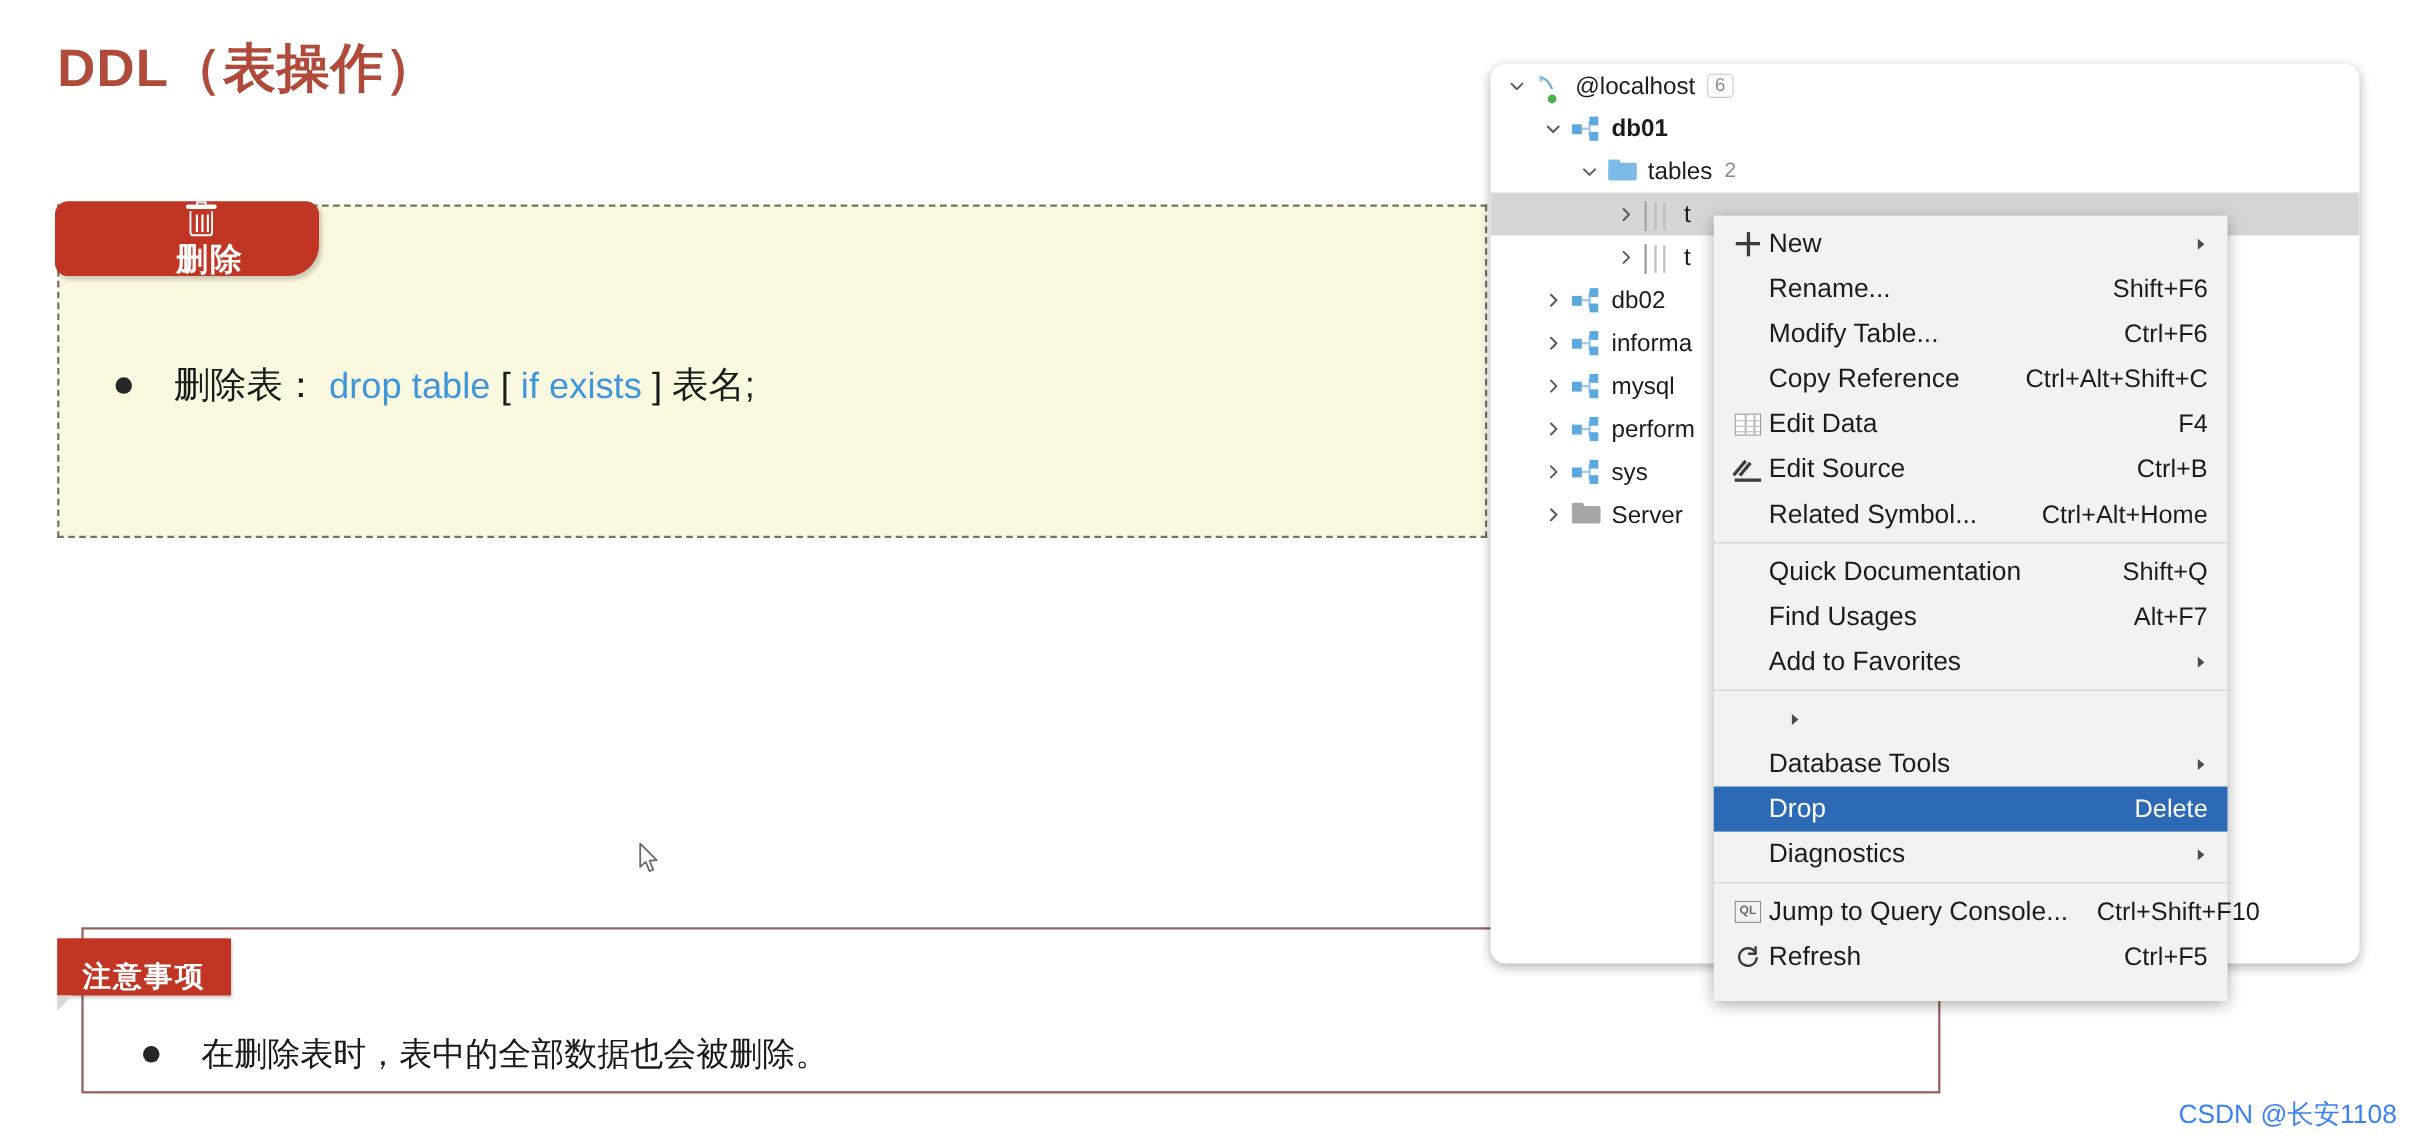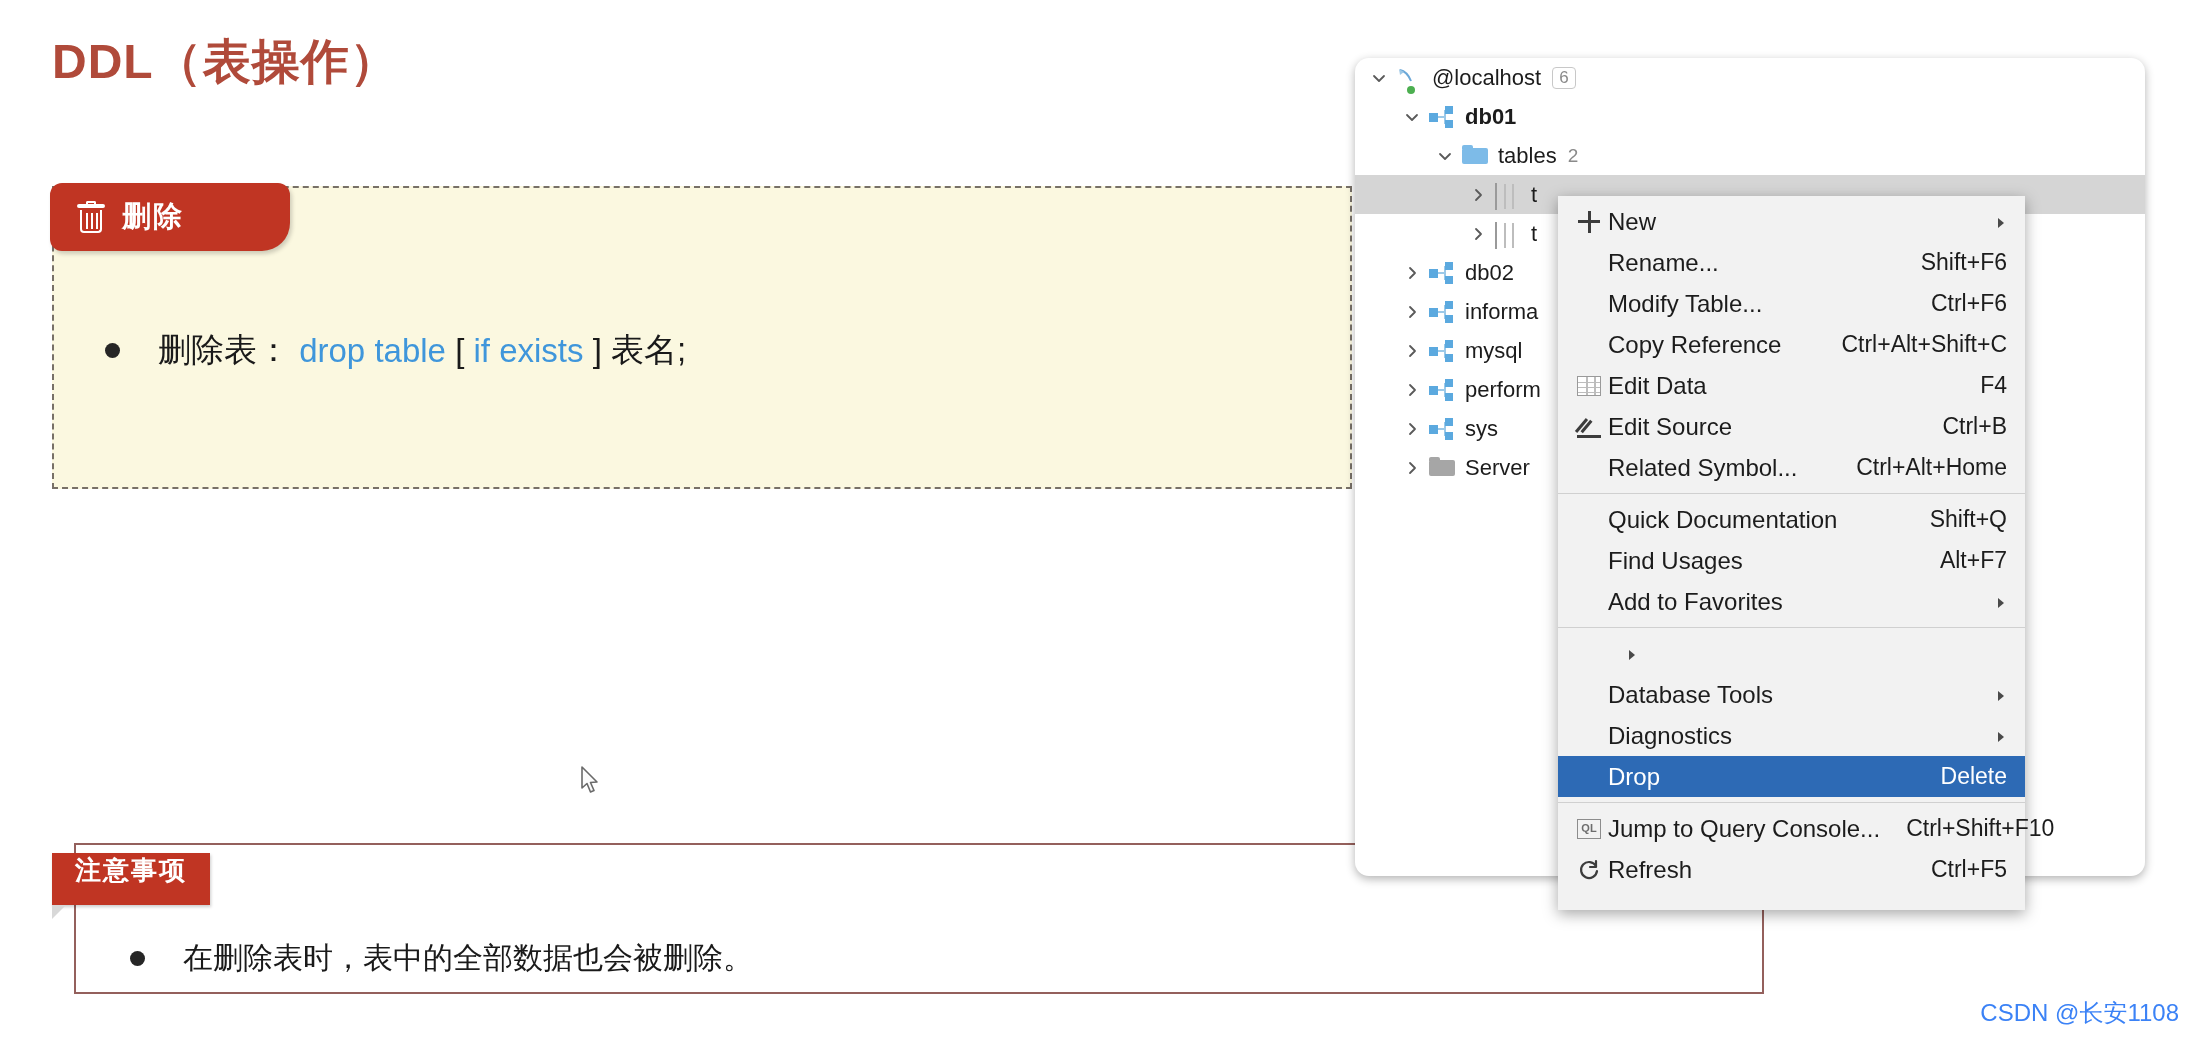--- a/index.html
+++ b/index.html
@@ -27,20 +27,21 @@
     box-sizing:border-box;
   }
   #syntax-ribbon{
     position:absolute;left:50px;top:183px;
     height:68px;width:240px;
     background:#c03523;
     border-radius:12px 12px 28px 12px;
     display:flex;align-items:center;
     padding-left:26px;box-sizing:border-box;
     box-shadow:2px 3px 4px rgba(0,0,0,.18);
+    flex-direction:column;
   }
   #syntax-ribbon .ribbon-label{
     color:#ffffff;font-size:29px;font-weight:bold;
     margin-left:16px;letter-spacing:2px;
   }
   .trash-icon{width:30px;height:33px;position:relative;flex:0 0 auto;}
   .trash-icon .lid{position:absolute;left:1px;top:3px;width:28px;height:4px;border:2px solid #fff;border-radius:2px;box-sizing:border-box;}
   .trash-icon .knob{position:absolute;left:10px;top:0px;width:10px;height:4px;border:2px solid #fff;border-bottom:none;border-radius:2px 2px 0 0;box-sizing:border-box;}
   .trash-icon .can{position:absolute;left:4px;top:9px;width:22px;height:23px;border:2px solid #fff;border-top:none;border-radius:0 0 4px 4px;box-sizing:border-box;}
   .trash-icon .bar{position:absolute;top:12px;width:2px;height:16px;background:#fff;}
@@ -68,21 +69,21 @@
     position:absolute;left:74px;top:843px;
     width:1690px;height:151px;
     background:#ffffff;
     border:2px solid #94605c;
     box-sizing:border-box;
   }
   #note-ribbon{
     position:absolute;left:52px;top:853px;
     height:52px;width:158px;
     background:#c03523;
-    display:flex;align-items:flex-start;justify-content:center;
+    display:flex;align-items:flex-end;justify-content:center;
     box-shadow:1px 2px 3px rgba(0,0,0,.2);
   }
   #note-ribbon .ribbon-label{
     color:#ffffff;font-size:26px;font-weight:bold;letter-spacing:2px;
   }
   #note-ribbon:after{
     content:"";position:absolute;left:0;bottom:-14px;
     border-left:14px solid #d8d8d8;
     border-bottom:14px solid transparent;
   }
@@ -432,31 +433,31 @@
           <path d="M3 2 L9 7 L3 12 Z" fill="#4a4a4a"></path>
         </svg></span>
     </div>
     <div class="menu-item">
       <span class="m-iconcell"></span>
       <span class="m-label">Database Tools</span>
       <span class="m-arrow"><svg width="12" height="14" viewBox="0 0 12 14">
           <path d="M3 2 L9 7 L3 12 Z" fill="#4a4a4a"></path>
         </svg></span>
     </div>
+    <div class="menu-item highlighted">
+      <span class="m-iconcell"></span>
+      <span class="m-label">Drop</span>
+      <span class="m-accel">Delete</span>
+    </div>
     <div class="menu-item">
       <span class="m-iconcell"></span>
       <span class="m-label">Diagnostics</span>
       <span class="m-arrow"><svg width="12" height="14" viewBox="0 0 12 14">
           <path d="M3 2 L9 7 L3 12 Z" fill="#4a4a4a"></path>
         </svg></span>
-    </div>
-    <div class="menu-item highlighted">
-      <span class="m-iconcell"></span>
-      <span class="m-label">Drop</span>
-      <span class="m-accel">Delete</span>
     </div>
     <div class="menu-sep"></div>
     <div class="menu-item">
       <span class="m-iconcell">
         <span class="ql-icon">QL</span>
       </span>
       <span class="m-label">Jump to Query Console...</span>
       <span class="m-accel">Ctrl+Shift+F10</span>
     </div>
     <div class="menu-item">

